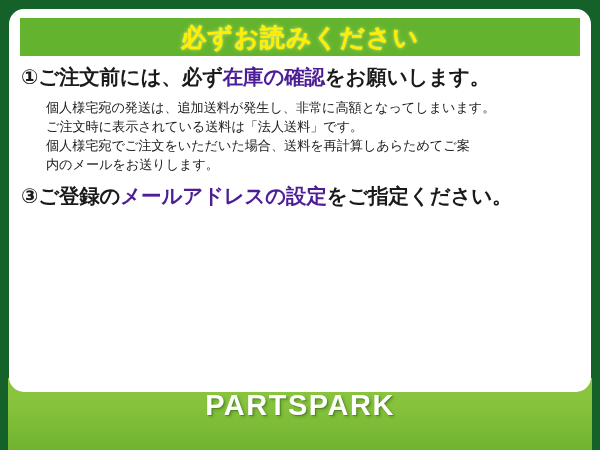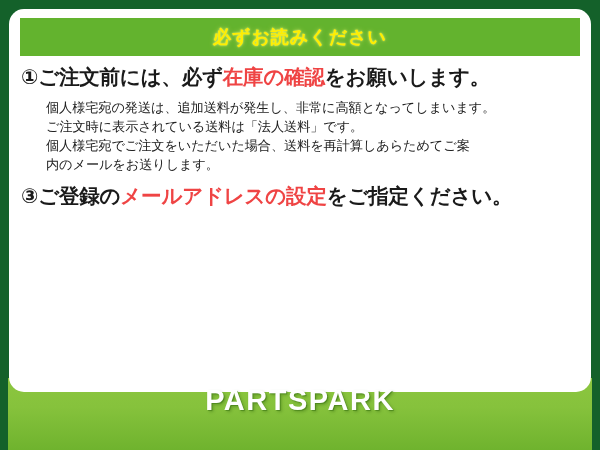--- a/index.html
+++ b/index.html
@@ -48,21 +48,21 @@
   .title-bar {
     height: 38px;
     background: #63b32e;
     display: flex;
     align-items: center;
     justify-content: center;
     margin: 0 1px 7px 1px;
   }
   .title-text {
     color: #ffee00;
-    font-size: 18px;
+    font-size: 25px;
     font-weight: bold;
     letter-spacing: 1px;
     text-shadow: 0 0 2px rgba(255,255,140,.85), 0 0 5px rgba(255,255,120,.5);
     white-space: nowrap;
   }
 
   .items {
     padding: 0 2px;
   }
 
@@ -80,40 +80,41 @@
     white-space: nowrap;
   }
   .item-heading.wrapped {
     white-space: normal;
   }
   .heading-line-2 {
     display: block;
     padding-left: 21px;
   }
   .hl {
-    color: #ef4444;
+    color: #4c1d95;
   }
 
   .item-body {
     font-size: 13.2px;
     color: #222222;
     line-height: 1.43;
     padding-left: 25px;
     padding-top: 2px;
     letter-spacing: -0.1px;
   }
   .item-body div { white-space: nowrap; }
 
   .brand-wrap {
     position: absolute;
     left: 0;
     right: 0;
-    bottom: 0;
+    bottom: 12px;
     height: 66px;
     display: flex;
+    align-items: center;
     justify-content: center;
   }
   .brand {
     color: #ffffff;
     font-size: 29px;
     font-weight: bold;
     letter-spacing: 1.5px;
     text-shadow: 1px 1px 0 rgba(60,120,20,.55), 2px 2px 3px rgba(40,90,10,.35);
   }
 </style>

